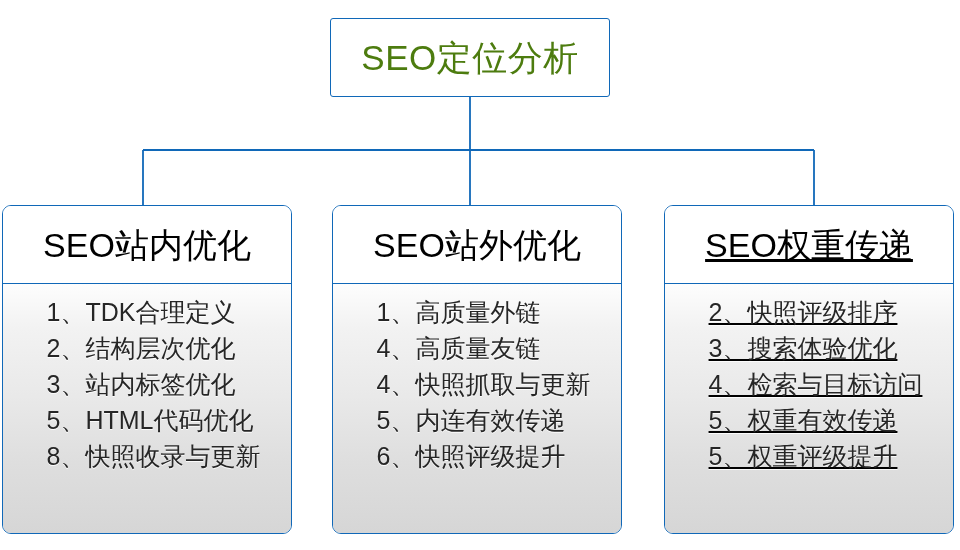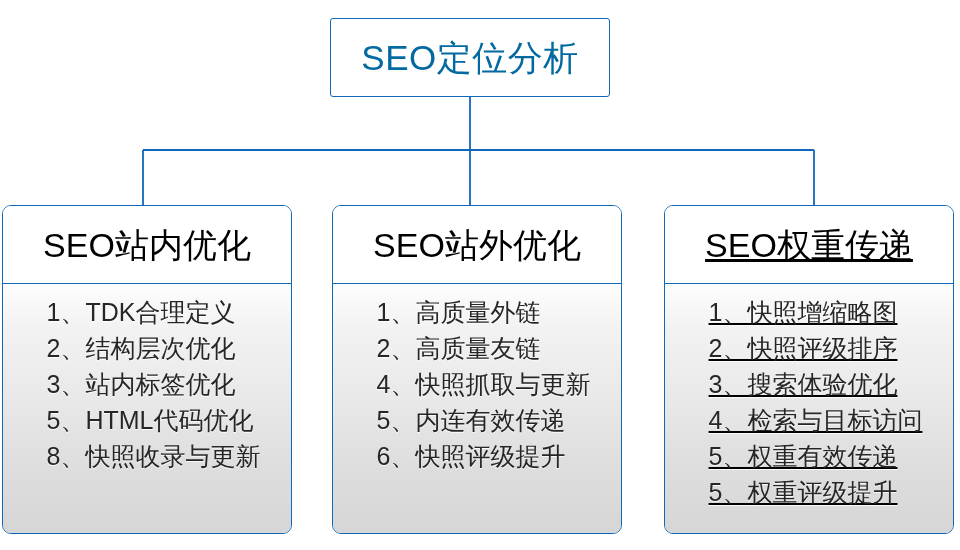--- a/index.html
+++ b/index.html
@@ -39,21 +39,21 @@
     box-sizing: border-box;
     border: 1.6px solid #1068b8;
     border-radius: 3px;
     background: #ffffff;
     display: flex;
     align-items: center;
     justify-content: center;
   }
   .root-title {
     font-size: 35px;
-    color: #0369a1;
+    color: #4d7c0f;
     letter-spacing: 0.5px;
     line-height: 1;
     white-space: nowrap;
   }
 
   
   .column {
     position: absolute;
     top: 205px;
     width: 290px;
@@ -147,35 +147,34 @@
     </div>
   </div>
 
   <div class="column col-2">
     <div class="col-header">
       <span class="col-header-text">SEO站外优化</span>
     </div>
     <div class="col-body">
       <ul class="item-list">
         <li class="list-item">1、高质量外链</li>
-        <li class="list-item">2、高质量友链</li>
+        <li class="list-item">4、高质量友链</li>
         <li class="list-item">4、快照抓取与更新</li>
         <li class="list-item">5、内连有效传递</li>
         <li class="list-item">6、快照评级提升</li>
       </ul>
     </div>
   </div>
 
   <div class="column col-3">
     <div class="col-header">
       <span class="col-header-text">SEO权重传递</span>
     </div>
     <div class="col-body">
       <ul class="item-list">
-        <li class="list-item">1、快照增缩略图</li>
         <li class="list-item">2、快照评级排序</li>
         <li class="list-item">3、搜索体验优化</li>
         <li class="list-item">4、检索与目标访问</li>
         <li class="list-item">5、权重有效传递</li>
         <li class="list-item">5、权重评级提升</li>
       </ul>
     </div>
   </div>
 
 </div>

